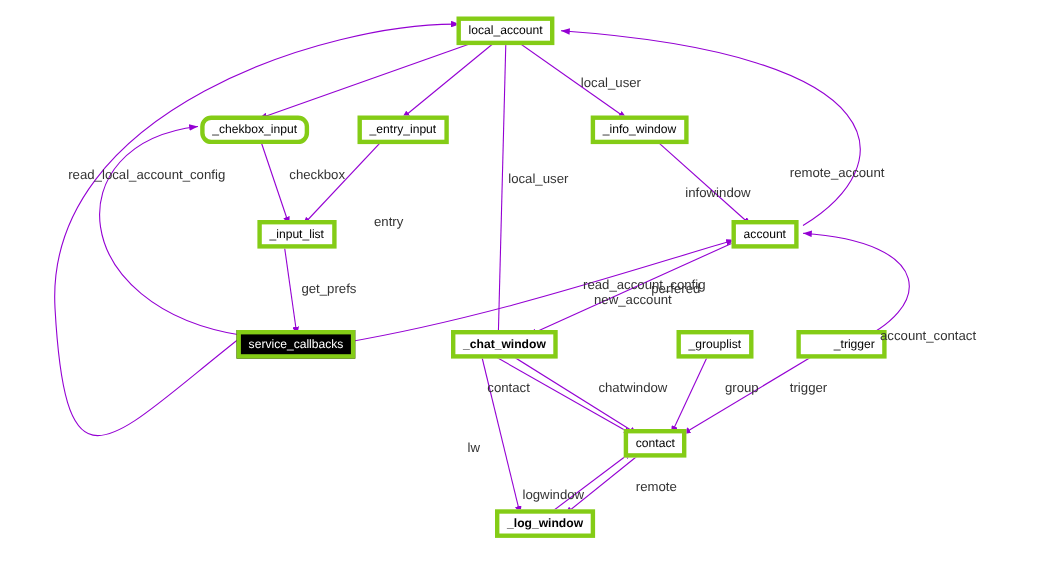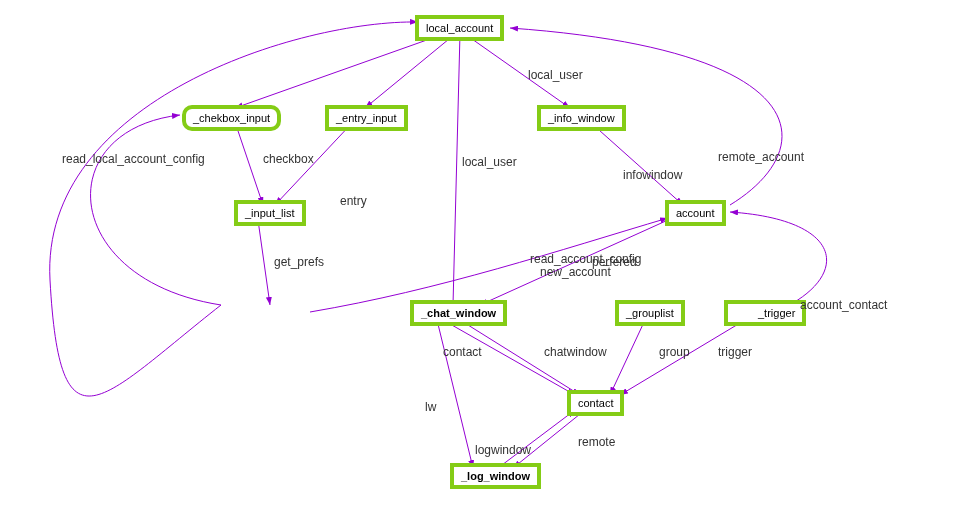--- a/index.html
+++ b/index.html
@@ -111,20 +111,23 @@
   </div>
   <div class="node" style="left:537px; top:105px;">
     <span>_info_window</span>
   </div>
   <div class="node" style="left:234px; top:200px;">
     <span>_input_list</span>
   </div>
   <div class="node" style="left:665px; top:200px;">
     <span>account</span>
   </div>
+  <div class="node highlight" style="left:215px; top:300px;">
+    <span>service_callbacks</span>
+  </div>
   <div class="node" style="left:410px; top:300px;font-weight:bold;">
     <span>_chat_window</span>
   </div>
   <div class="node" style="left:615px; top:300px;">
     <span>_grouplist</span>
   </div>
   <div class="node" style="left:724px; top:300px;padding-left:30px;">
     <span>_trigger</span>
   </div>
   <div class="node" style="left:567px; top:390px;">

